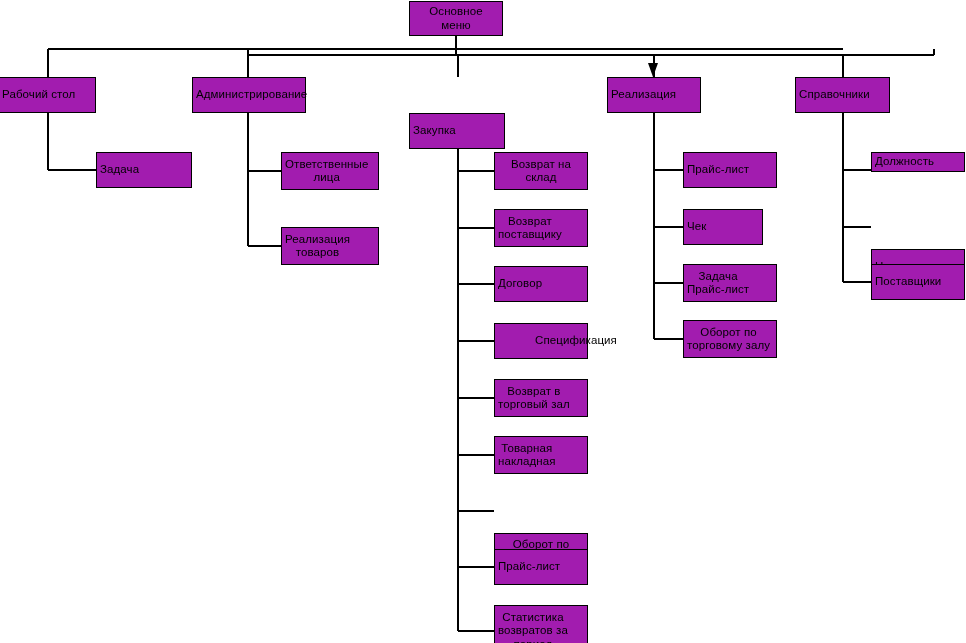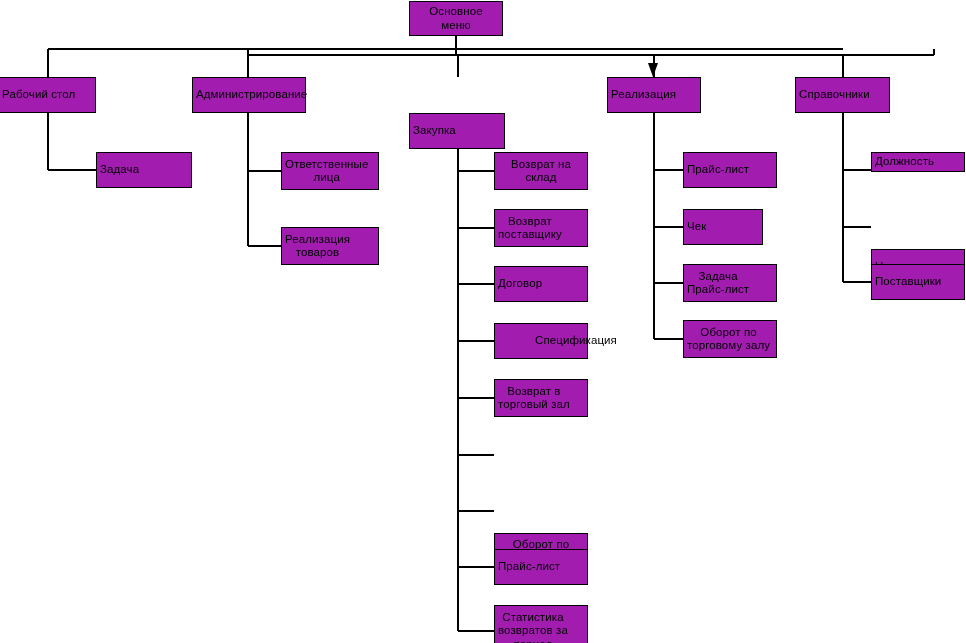--- a/index.html
+++ b/index.html
@@ -125,20 +125,24 @@
       <div class="node" style="left: 494px; top: 266px; width: 94px; height: 36px;">
         <span>Договор</span>
       </div>
       <div class="node" style="left: 494px; top: 323px; width: 94px; height: 36px; padding-left: 37px;">
         <span>Спецификация</span>
       </div>
       <div class="node" style="left: 494px; top: 379px; width: 94px; height: 38px;">
         <span>Возврат в
 торговый зал</span>
       </div>
+      <div class="node" style="left: 494px; top: 436px; width: 94px; height: 38px;">
+        <span>Товарная
+накладная</span>
+      </div>
       <div class="node" style="left: 494px; top: 493px; width: 94px; height: 36px; margin-top: 40px;">
         <span>Оборот по складу</span>
       </div>
       <div class="node" style="left: 494px; top: 549px; width: 94px; height: 36px;">
         <span>Прайс-лист</span>
       </div>
       <div class="node" style="left: 494px; top: 605px; width: 94px; height: 52px;">
         <span>Статистика
 возвратов за
 период</span>

